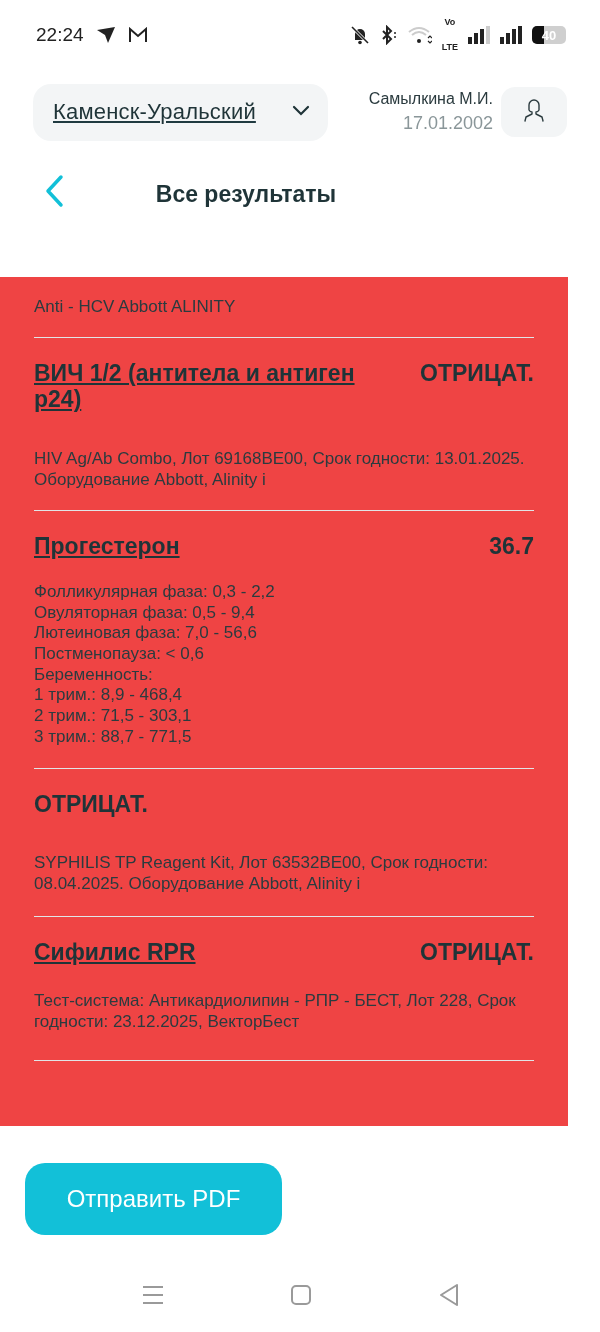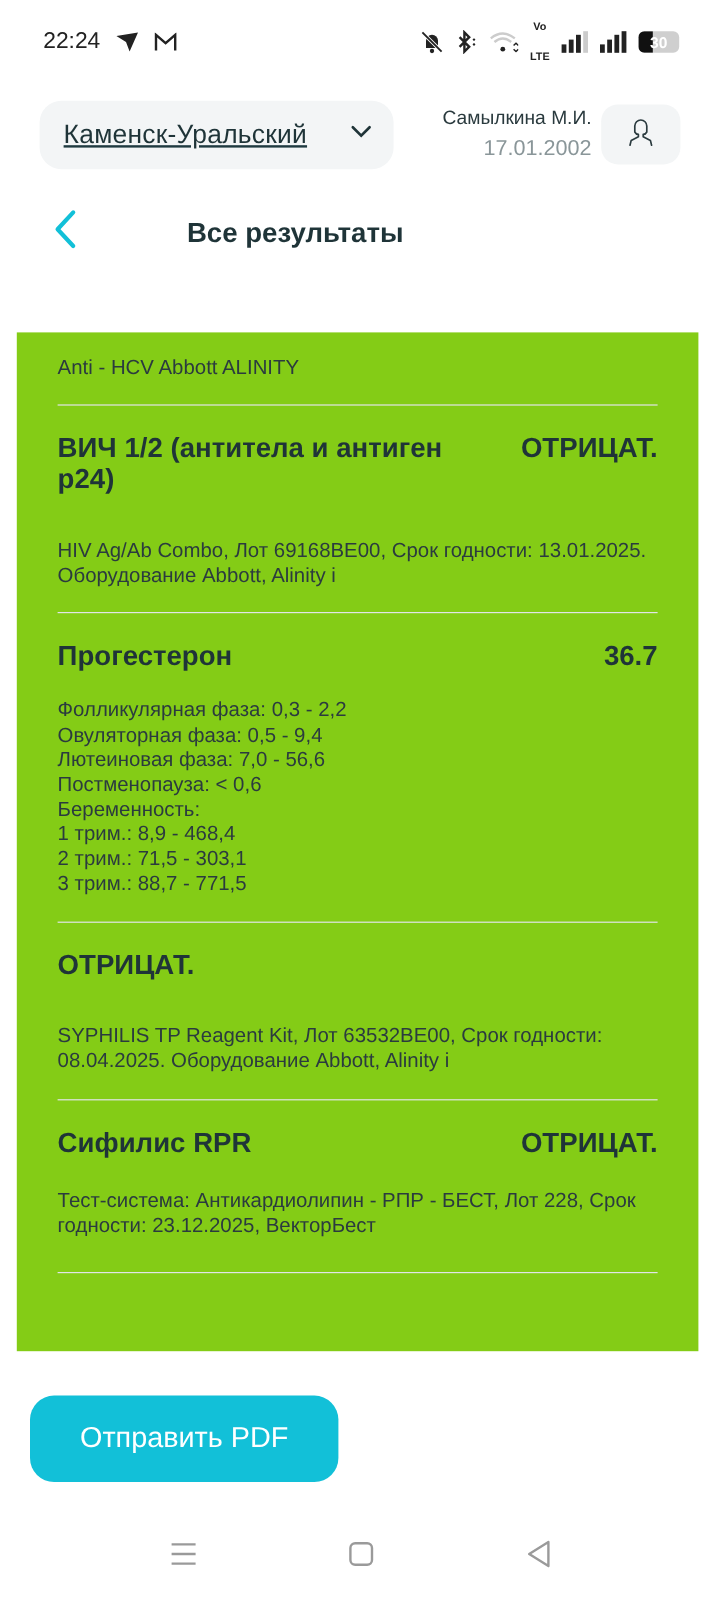--- a/index.html
+++ b/index.html
@@ -49,30 +49,30 @@
     
     .titlebar { position: absolute; top: 165px; left: 0; width: 492px; height: 60px; }
     .back-btn { position: absolute; left: 34px; top: 8px; width: 40px; height: 40px; cursor: pointer; display:flex; align-items:center; justify-content:center; }
     .page-title {
       position: absolute; left: 0; right: 0; top: 16px; text-align: center;
       font-size: 23px; font-weight: bold; color: #1f3438;
     }
 
     
     .results {
-      position: absolute; top: 277px; left: 14px; width: 568px; height: 849px;
-      background: #84cc16; overflow: hidden;
+      position: absolute; top: 277px; left: 0; width: 568px; height: 849px;
+      background: #ef4444; overflow: hidden;
     }
     .results-inner { padding: 0 34px 0 34px; }
     .item { border-bottom: 1px solid #e1e5e7; }
     .item-head {
       display: flex; justify-content: space-between; align-items: flex-start;
       font-size: 23px; font-weight: bold; color: #1f3438; line-height: 1.15;
     }
-    .item-head .name { flex: 1; padding-right: 20px; }
+    .item-head .name { flex: 1; padding-right: 20px; text-decoration: underline; }
     .item-head .value { white-space: nowrap; }
     .item-desc { font-size: 17px; color: #2b3b3f; line-height: 1.22; }
 
     .top-fragment { padding: 20px 0 20px; font-size: 17px; color: #2b3b3f; border-bottom: 1px solid #e1e5e7; }
 
     .it1 { padding-top: 22px; padding-bottom: 20px; }
     .it1 .item-desc { margin-top: 36px; }
     .it2 { padding-top: 22px; padding-bottom: 20px; }
     .it2 .item-desc { margin-top: 22px; }
     .it3 { padding-top: 22px; padding-bottom: 21px; }
@@ -146,21 +146,21 @@
           <span style="height:18px;background:#ccc"></span>
       </span>
       <span class="bars">
         <span style="height:7px"></span>
           <span style="height:11px"></span>
           <span style="height:15px"></span>
           <span style="height:18px"></span>
       </span>
       <span class="battery">
         <span class="fill"></span>
-        <span>30</span>
+        <span>40</span>
       </span>
     </div>
   </div>
 
   <div class="header">
     <div class="city-select">
       <span class="label">Каменск-Уральский</span>
       <span>
         <svg width="18" height="12" viewBox="0 0 18 12">
             <path d="M2 2 L9 9 L16 2" fill="none" stroke="#1f3438" stroke-width="2.2" stroke-linecap="round"></path>

